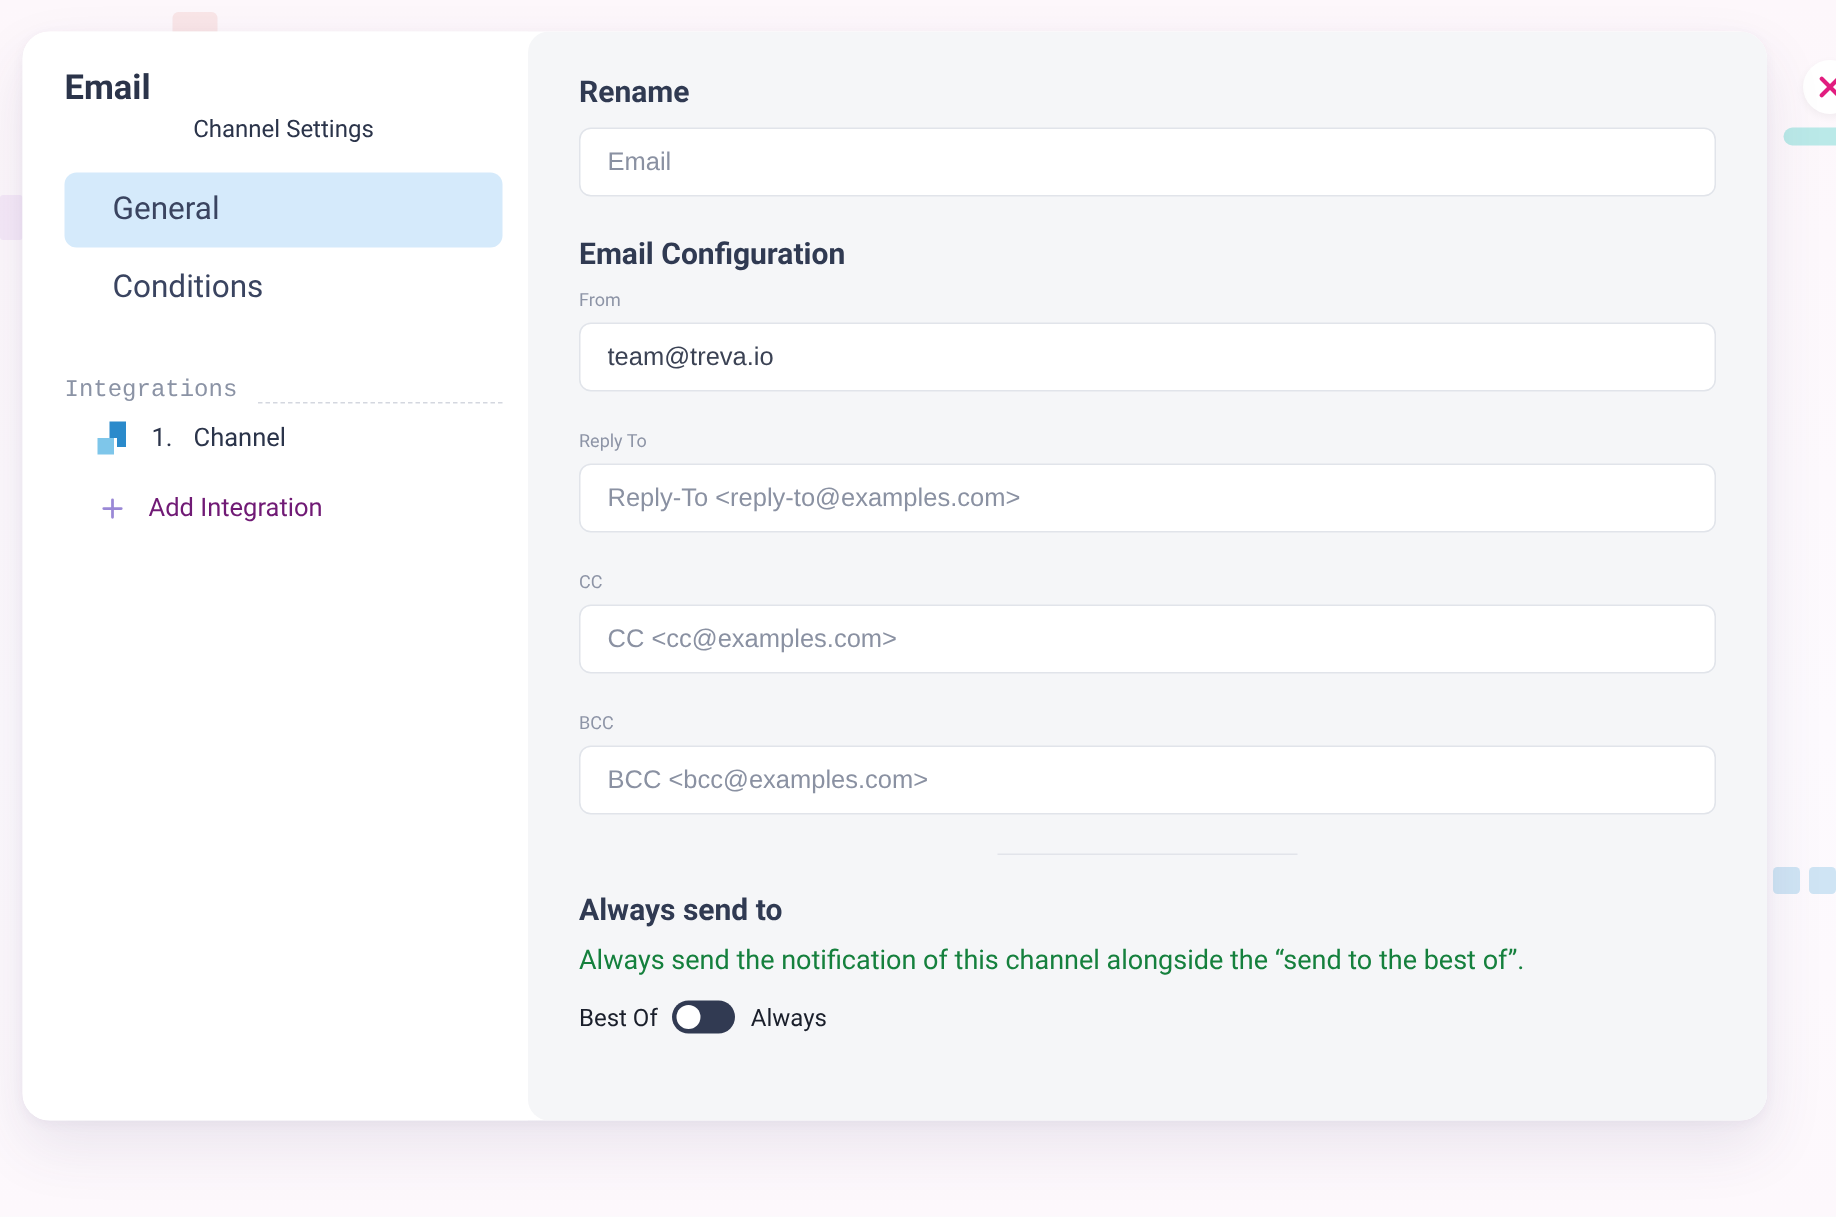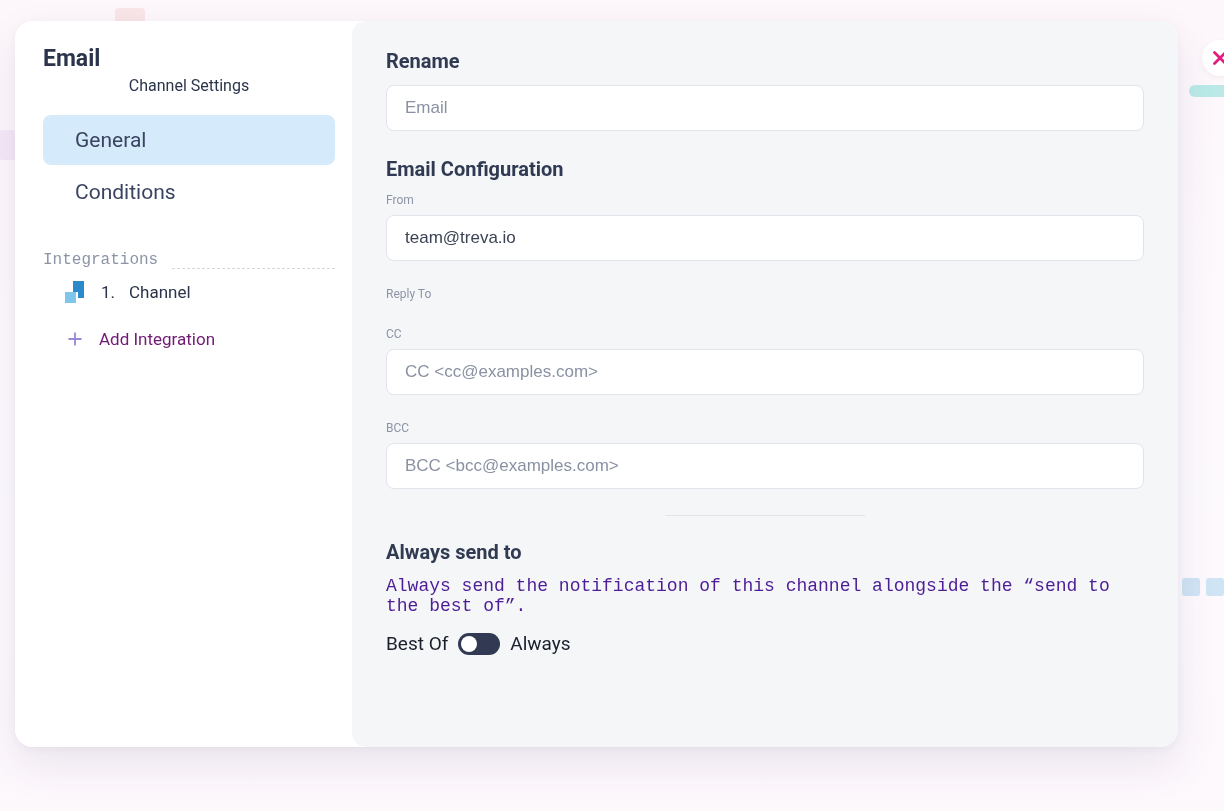--- a/index.html
+++ b/index.html
@@ -154,23 +154,22 @@
     overflow-y: auto;
   }
   .section-title {
     font-size: 20px;
     font-weight: 700;
     color: #303a52;
     margin-bottom: 12px;
   }
   .section-subtitle {
     font-size: 18px;
-    color: #4c1d95;
+    color: #15803d;
     margin-bottom: 16px;
-    font-family: Liberation Mono, monospace;
   }
   .field-group { margin-bottom: 26px; }
   .field-label {
     font-size: 12px;
     color: #8d94a6;
     margin-bottom: 8px;
     display:block;
   }
   .text-input {
     width: 100%;
@@ -186,21 +185,21 @@
   .divider {
     width: 200px;
     height: 1px;
     background: #e2e4ea;
     margin: 24px auto;
   }
   .toggle-row {
     display:flex;
     align-items:center;
     gap: 10px;
-    font-size:19px;
+    font-size:16px;
     color:#1a1f2b;
     margin-top: 11px;
   }
   .toggle {
     width: 42px; height: 22px;
     background: #313a52;
     border-radius: 12px;
     position: relative;
     cursor: pointer;
   }
@@ -283,20 +282,21 @@
 
     <div class="section-title" style="margin-top:12px;">Email Configuration</div>
 
     <div class="field-group">
       <label class="field-label">From</label>
       <input class="text-input" type="text" value="team@treva.io" style="">
     </div>
 
     <div class="field-group">
       <label class="field-label">Reply To</label>
+      <input class="text-input" type="text" placeholder="Reply-To &lt;reply-to@examples.com&gt;" style="">
     </div>
 
     <div class="field-group">
       <label class="field-label">CC</label>
       <input class="text-input" type="text" placeholder="CC &lt;cc@examples.com&gt;" style="">
     </div>
 
     <div class="field-group">
       <label class="field-label">BCC</label>
       <input class="text-input" type="text" placeholder="BCC &lt;bcc@examples.com&gt;" style="">

